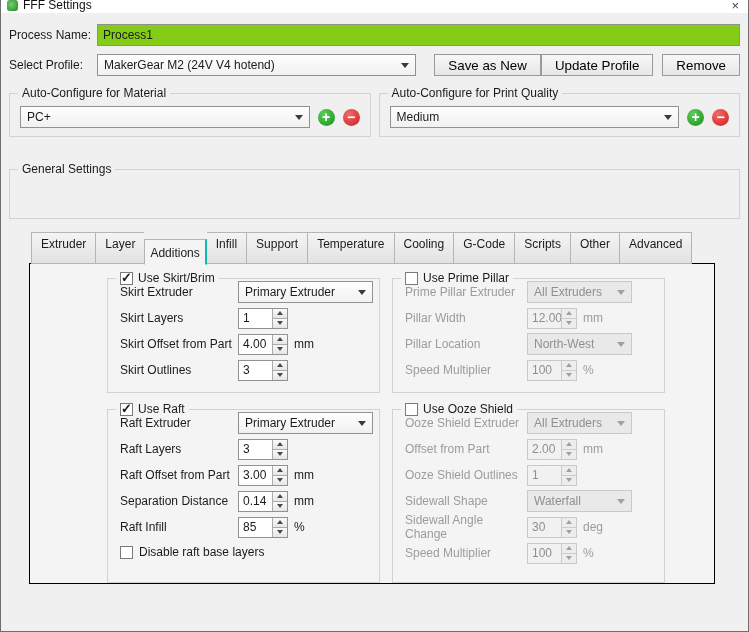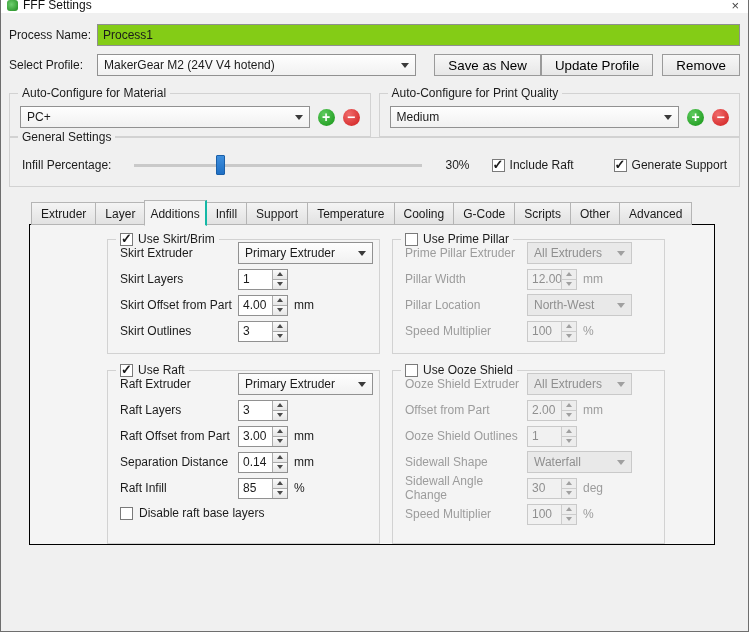--- a/index.html
+++ b/index.html
@@ -38,33 +38,33 @@
   
   .acwrap { display:flex; gap:8px; margin-top:17px; }
   .acwrap .group { flex:1; height:44px; }
   .ac-row { display:flex; align-items:center; gap:8px; padding:12px 10px 0 10px; }
   .ac-row .sel { flex:1; }
   .circle { width:17px; height:17px; border-radius:50%; color:#fff; font-weight:bold; font-size:14px; line-height:15px; display:flex; align-items:center; justify-content:center; flex:0 0 auto; }
   .circle.green { background:radial-gradient(circle at 35% 30%, #5ecb5e, #149314); }
   .circle.red { background:radial-gradient(circle at 35% 30%, #f06a6a, #cf1d1d); }
 
   
-  .gs { margin-top:0; height:50px; }
+  .gs { margin-top:32px; height:50px;text-decoration:underline; }
   .gs-row { display:flex; align-items:center; padding:0 12px; margin-top:17px; }
   .gs-label { width:112px; flex:0 0 auto; }
   .slider { position:relative; flex:1; height:20px; margin-right:12px; }
   .slider .track { position:absolute; left:0; right:0; top:9px; height:3px; background:#c9c9c9; }
   .slider .handle { position:absolute; top:0; left:calc(30% - 4px); width:9px; height:20px; background:linear-gradient(#3f8fdd,#1f6fc4); border:1px solid #1a5fa8; border-radius:1px; }
   .gs-val { width:36px; text-align:right; margin-right:22px; }
   .cbpair { display:flex; align-items:center; gap:5px; }
   .cbpair + .cbpair { margin-left:40px; }
 
   
   .tabs { display:flex; align-items:flex-end; margin:13px 0 0 22px; position:relative; z-index:2; }
-  .tab { padding:4px 9px 3px; background:linear-gradient(#f4f4f4,#e2e2e2); border:1px solid #b5b5b5; border-right:none; white-space:nowrap; }
+  .tab { padding:4px 9px 12px; background:linear-gradient(#f4f4f4,#e2e2e2); border:1px solid #b5b5b5; border-right:none; white-space:nowrap; }
   .tab:last-child { border-right:1px solid #b5b5b5; }
   .tab.active { background:#f4f4f4; border-right:2px solid #14b8a6; border-bottom:1px solid #f4f4f4; margin-bottom:-1px; padding:6px 5px 4px; z-index:3; }
   .tab.active + .tab { border-left:none; }
 
   .panel { margin:-1px 25px 0 20px; height:321px; border:1px solid #000000; background:#f4f4f4; display:flex; gap:12px; padding:14px 0 0 77px; }
   .pcol { width:273px; flex:0 0 auto; display:flex; flex-direction:column; }
   .pgroup-top { height:126px; }
   .pgroup-bottom { height:190px; margin-top:16px; }
 
   .frow { display:flex; align-items:center; height:26px; padding-left:12px; margin-top:0; }
@@ -151,36 +151,20 @@
           <span class="circle green">+</span>
           <span class="circle red">−</span>
         </div>
       </div>
     </div>
 
     <div class="group gs">
       <div class="gtitle">
           <span>General Settings</span>
         </div>
-      <div class="gs-row">
-        <span class="gs-label">Infill Percentage:</span>
-        <span class="slider">
-          <span class="track"></span>
-          <span class="handle"></span>
-        </span>
-        <span class="gs-val">30%</span>
-        <span class="cbpair">
-          <span class="cb checked"></span>
-          <span>Include Raft</span>
-        </span>
-        <span class="cbpair">
-          <span class="cb checked"></span>
-          <span>Generate Support</span>
-        </span>
-      </div>
     </div>
 
     <div class="tabs">
       <span class="tab">Extruder</span>
       <span class="tab">Layer</span>
       <span class="tab active">Additions</span>
       <span class="tab">Infill</span>
       <span class="tab">Support</span>
       <span class="tab">Temperature</span>
       <span class="tab">Cooling</span>

